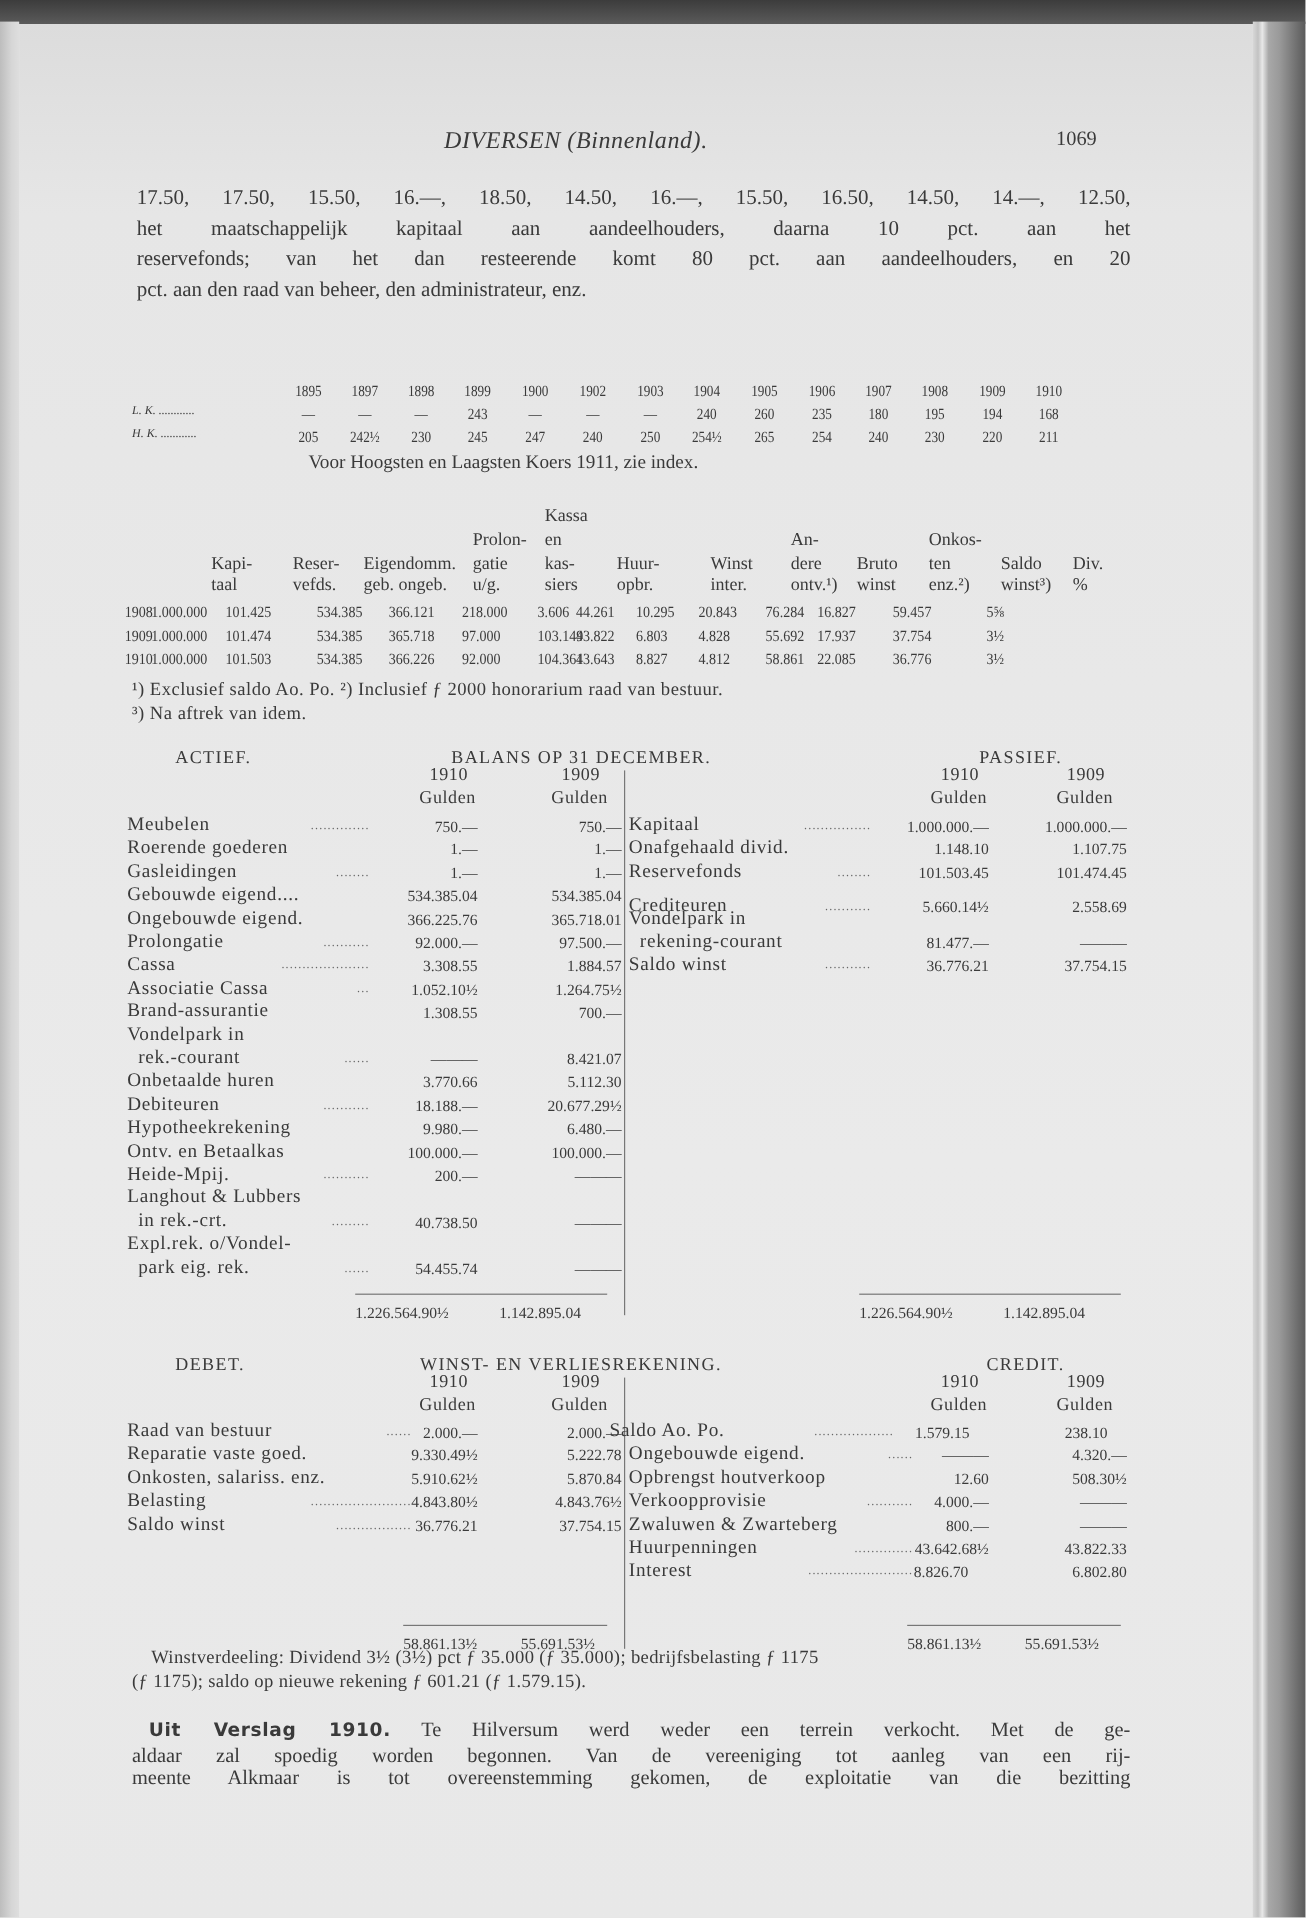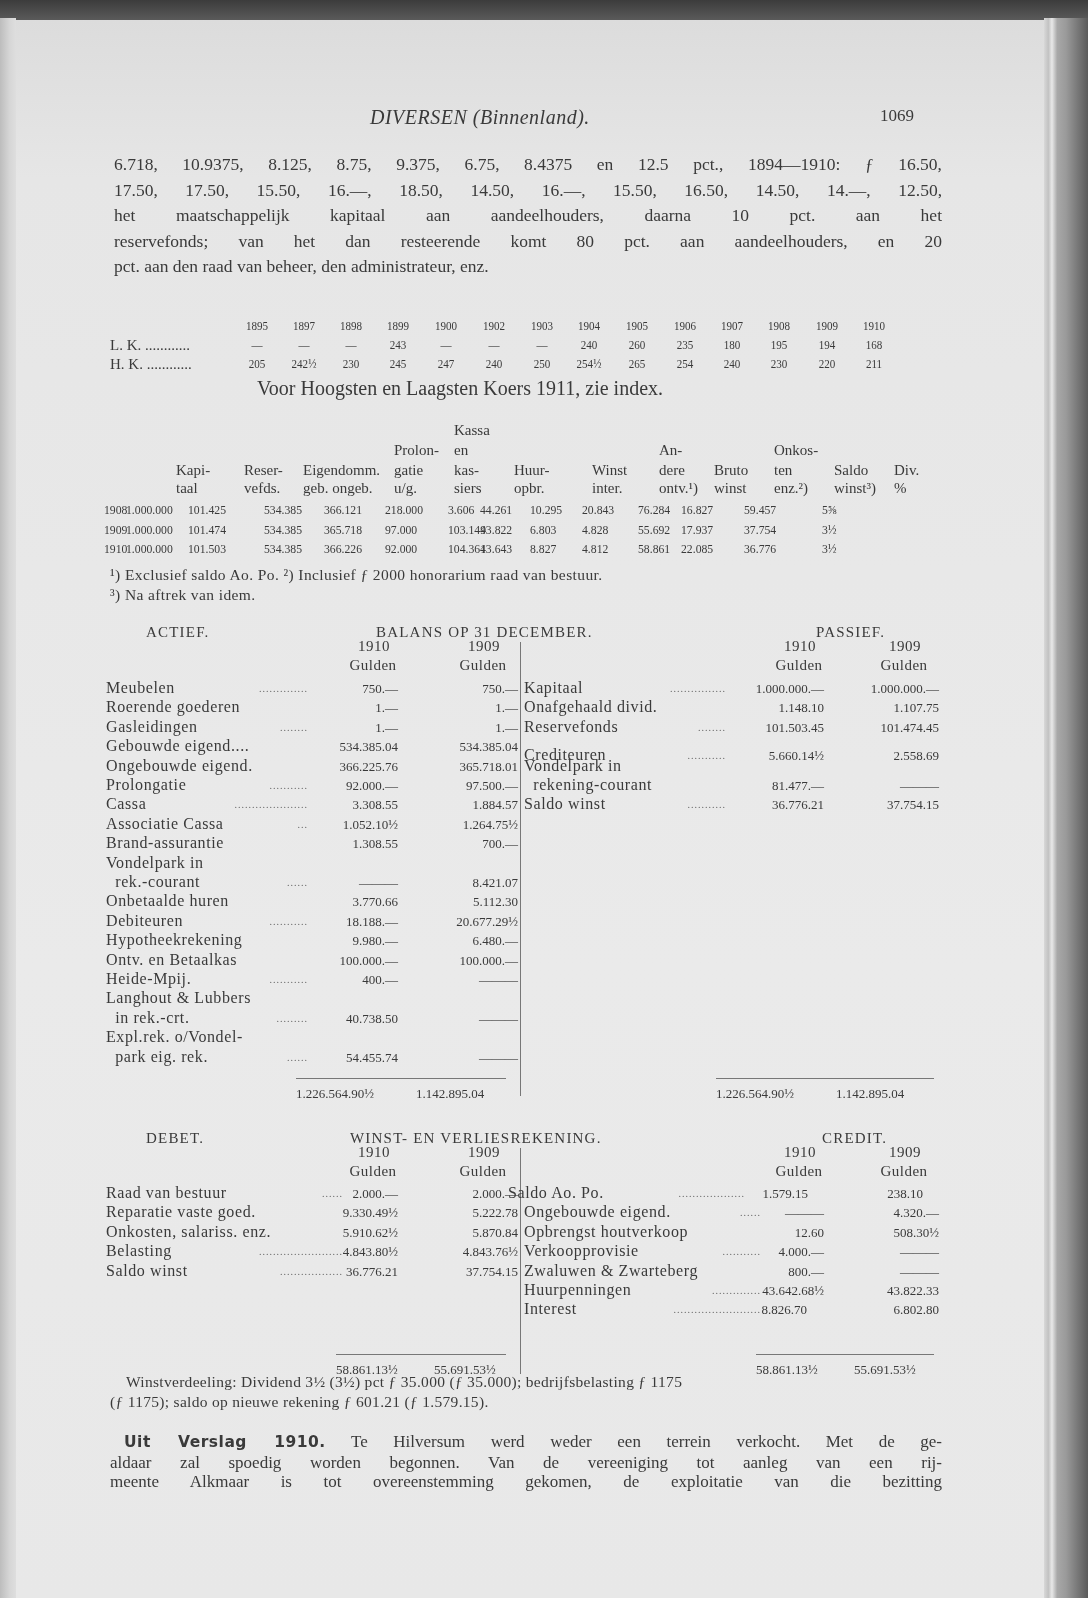--- a/index.html
+++ b/index.html
@@ -20,23 +20,23 @@
   .header-title { left:370px; top:106px; font-style:italic; font-size:20px; letter-spacing:0.5px; }
   .page-number { left:880px; top:106px; font-size:17px; }
   .para { position:absolute; left:114px; width:828px; font-size:17.5px; line-height:25.6px; }
   .para .line { display:block; white-space:nowrap; text-align:justify; text-align-last:justify; }
   .para .line.last { text-align-last:left; }
   .spaced { letter-spacing:3.5px; }
 
   
   .koers { position:absolute; left:110px; top:318px; font-size:13px; font-family:"Liberation Sans Narrow","Liberation Serif",serif; }
   .koers .row { position:relative; height:19px; }
-  .koers .lbl { position:absolute; left:0; width:130px; font-size:15px; }
+  .koers .lbl { position:absolute; left:0; width:130px; font-size:10px;font-style:italic; }
   .koers .cell { position:absolute; width:46px; text-align:center; transform:scaleX(0.85); }
-  .koers-note { position:absolute; left:257px; top:377px; font-size:20px; }
+  .koers-note { position:absolute; left:257px; top:377px; font-size:16px; }
 
   
   .stats { position:absolute; left:104px; top:422px; font-size:14.5px; }
   .stats .hdr { position:absolute; white-space:nowrap; font-size:15px; }
   .stats .num { position:absolute; white-space:nowrap; font-size:13px; transform-origin:left; transform:scaleX(0.9); }
   .footnote { position:absolute; left:110px; font-size:15.5px; white-space:nowrap; letter-spacing:0.4px; }
 
   
   .sec-h { position:absolute; font-size:15px; letter-spacing:1.2px; white-space:nowrap; }
   .vrule { position:absolute; width:1px; background:#777; }
@@ -54,21 +54,20 @@
 
 <div class="topbar"></div>
 <div class="leftedge"></div>
 <div class="page"></div>
 <div class="rightedge"></div>
 
 <div class="abs header-title">DIVERSEN (Binnenland).</div>
 <div class="abs page-number">1069</div>
 
 <div class="para" style="top:152px">
-  <span class="line">6.718, 10.9375, 8.125, 8.75, 9.375, 6.75, 8.4375 en 12.5 pct., 1894—1910: ƒ 16.50,</span>
   <span class="line">17.50, 17.50, 15.50, 16.—, 18.50, 14.50, 16.—, 15.50, 16.50, 14.50, 14.—, 12.50,</span>
   <span class="line">het maatschappelijk kapitaal aan aandeelhouders, daarna 10 pct. aan het</span>
   <span class="line">reservefonds; van het dan resteerende komt 80 pct. aan aandeelhouders, en 20</span>
   <span class="line last">pct. aan den raad van beheer, den administrateur, enz.</span>
 </div>
 
 <div class="koers" id="koers">
     <div class="row">
       <span class="cell" style="left:124px">1895</span>
       <span class="cell" style="left:171px">1897</span>
@@ -285,21 +284,21 @@
       <span class="v2" style="right:0;top:2px">6.480.—</span>
     </div>
     <div class="tr" style="left:106px;top:950.5999999999999px;width:412px">
       <span class="name" style="white-space:pre">Ontv. en Betaalkas</span>
       <span class="v1" style="right:120px;top:2px">100.000.—</span>
       <span class="v2" style="right:0;top:2px">100.000.—</span>
     </div>
     <div class="tr" style="left:106px;top:970px;width:412px">
       <span class="name" style="white-space:pre">Heide-Mpij.</span>
       <span class="dots" style="right:210px;top:4px">...........</span>
-      <span class="v1" style="right:120px;top:2px">400.—</span>
+      <span class="v1" style="right:120px;top:2px">200.—</span>
       <span class="v2" style="right:0;top:2px">———</span>
     </div>
     <div class="tr" style="left:106px;top:989.4px;width:412px">
       <span class="name" style="white-space:pre">Langhout &amp; Lubbers</span>
       <span class="v1" style="right:120px;top:2px"></span>
       <span class="v2" style="right:0;top:2px"></span>
     </div>
     <div class="tr" style="left:106px;top:1008.8px;width:412px">
       <span class="name" style="white-space:pre">  in rek.-crt.</span>
       <span class="dots" style="right:210px;top:4px">.........</span>

